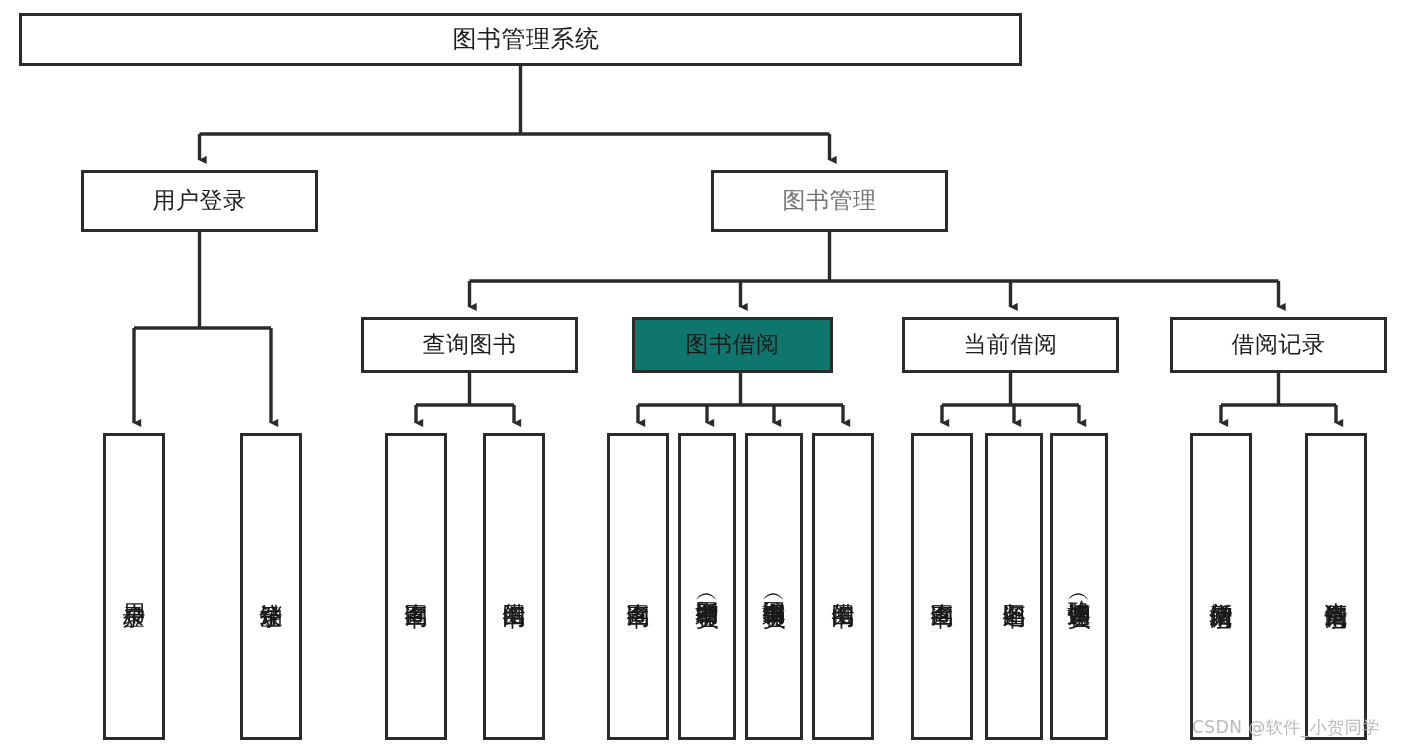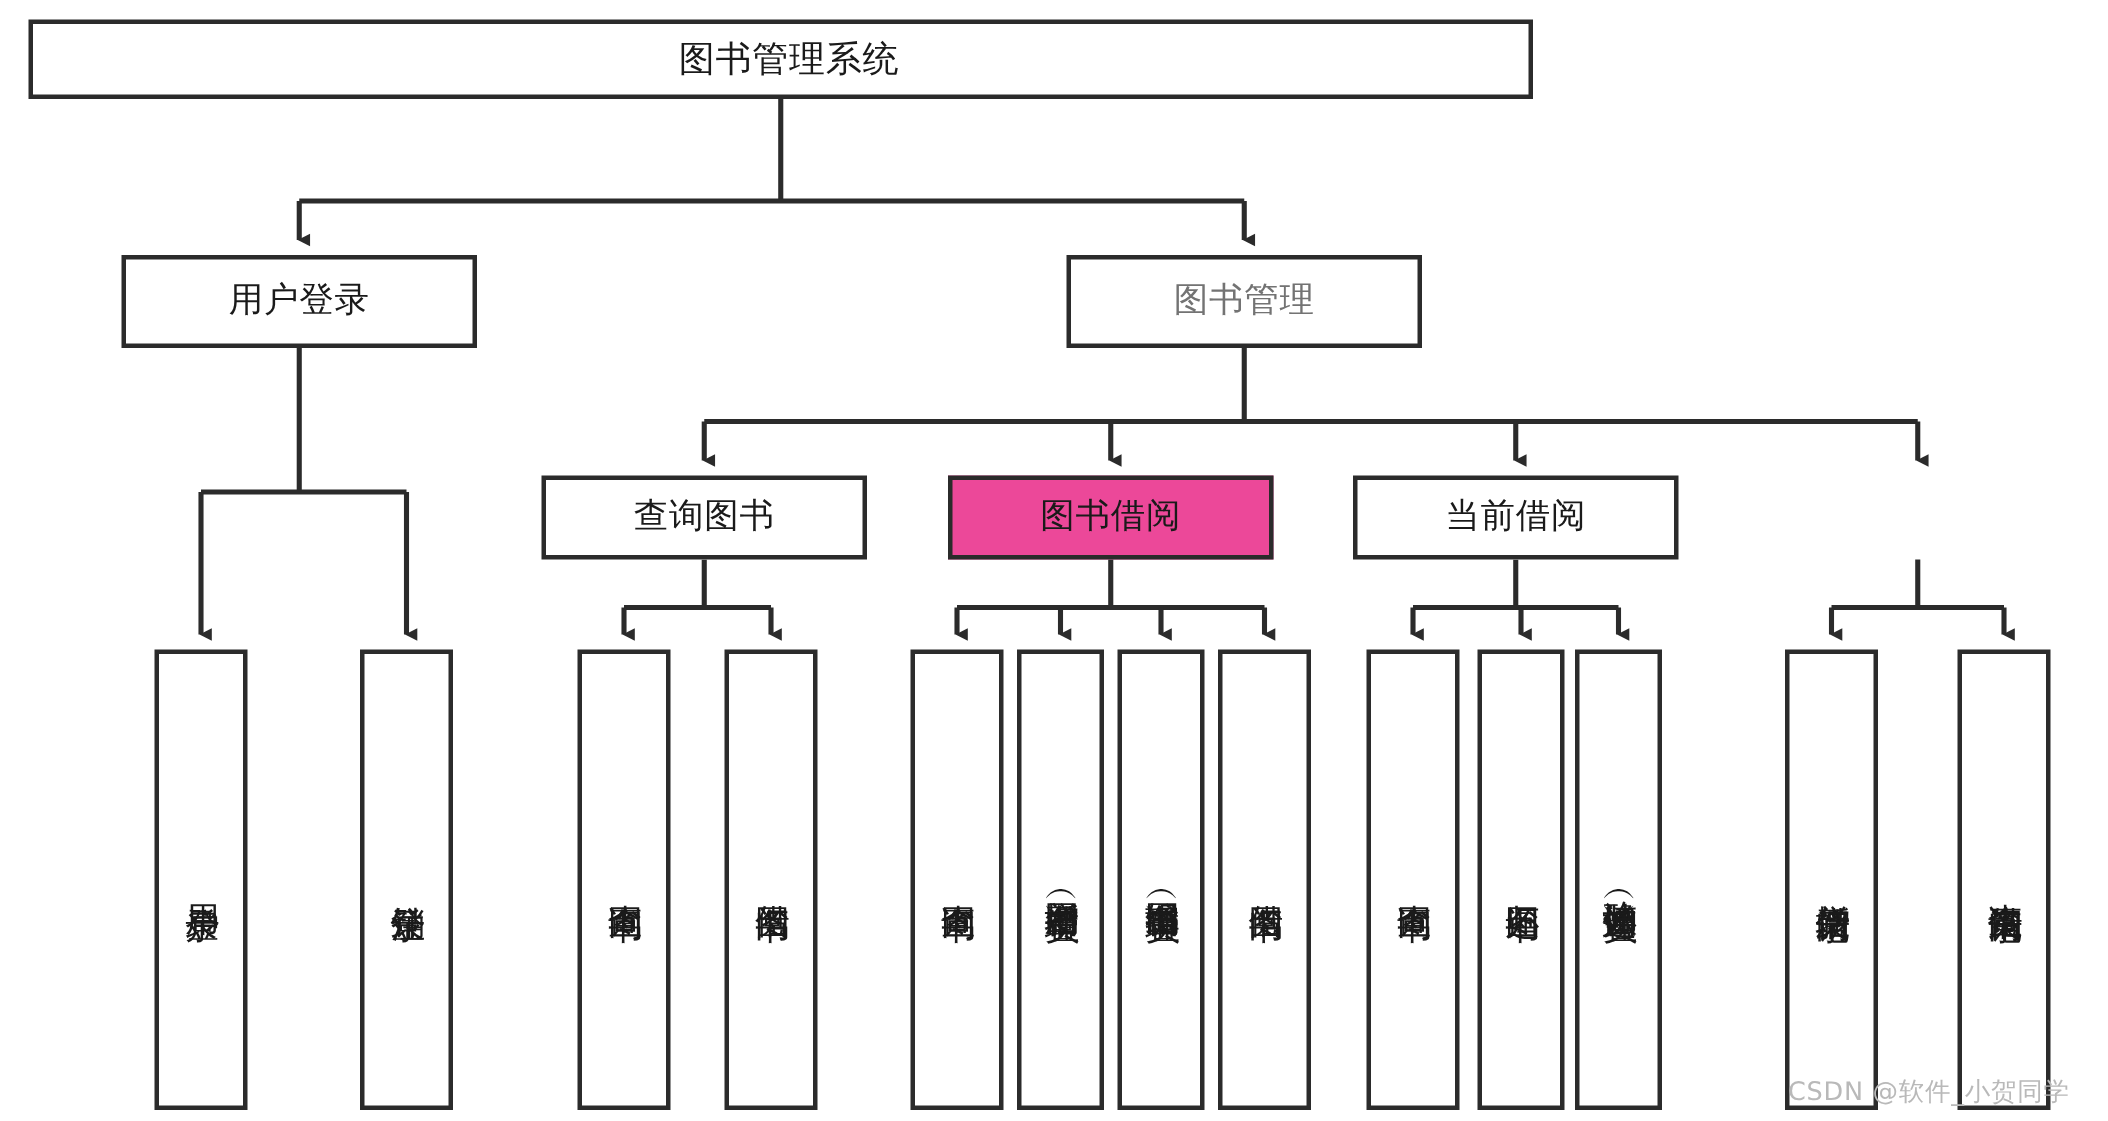--- a/index.html
+++ b/index.html
@@ -134,26 +134,29 @@
   <div class="node-box horizontal" style="left: 81px; top: 170px; width: 237px; height: 62px; border-color: rgb(43, 43, 43); background: rgb(255, 255, 255); color: rgb(26, 26, 26);">
     <span class="node-label-h">用户登录</span>
   </div>
   <div class="node-box horizontal" style="left: 711px; top: 170px; width: 237px; height: 62px; border-color: rgb(43, 43, 43); background: rgb(255, 255, 255); color: #737373;">
     <span class="node-label-h">图书管理</span>
   </div>
 
   <div class="node-box horizontal" style="left: 361px; top: 317px; width: 217px; height: 56px; border-color: rgb(43, 43, 43); background: rgb(255, 255, 255); color: rgb(26, 26, 26);">
     <span class="node-label-h">查询图书</span>
   </div>
-  <div class="node-box horizontal" style="left: 632px; top: 317px; width: 217px; height: 56px; border-color: rgb(43, 43, 43); background: #ec4899; color: rgb(26, 26, 26);">
+  <div class="node-box horizontal" style="left: 632px; top: 317px; width: 201px; height: 56px; border-color: rgb(43, 43, 43); background: #0f766e; color: rgb(26, 26, 26);">
     <span class="node-label-h">图书借阅</span>
   </div>
   <div class="node-box horizontal" style="left: 902px; top: 317px; width: 217px; height: 56px; border-color: rgb(43, 43, 43); background: rgb(255, 255, 255); color: rgb(26, 26, 26);">
     <span class="node-label-h">当前借阅</span>
   </div>
+  <div class="node-box horizontal" style="left: 1170px; top: 317px; width: 217px; height: 56px; border-color: rgb(43, 43, 43); background: rgb(255, 255, 255); color: rgb(26, 26, 26);">
+    <span class="node-label-h">借阅记录</span>
+  </div>
 
   <div class="node-box vertical" style="left: 103px; top: 433px; width: 62px; height: 307px; border-color: rgb(43, 43, 43); background: rgb(255, 255, 255); color: rgb(26, 26, 26);">
     <span class="node-label-v">用户登录</span>
   </div>
   <div class="node-box vertical" style="left: 240px; top: 433px; width: 62px; height: 307px; border-color: rgb(43, 43, 43); background: rgb(255, 255, 255); color: rgb(26, 26, 26);">
     <span class="node-label-v">注销登录</span>
   </div>
   <div class="node-box vertical" style="left: 385px; top: 433px; width: 62px; height: 307px; border-color: rgb(43, 43, 43); background: rgb(255, 255, 255); color: rgb(26, 26, 26);">
     <span class="node-label-v">查询图书</span>
   </div>

